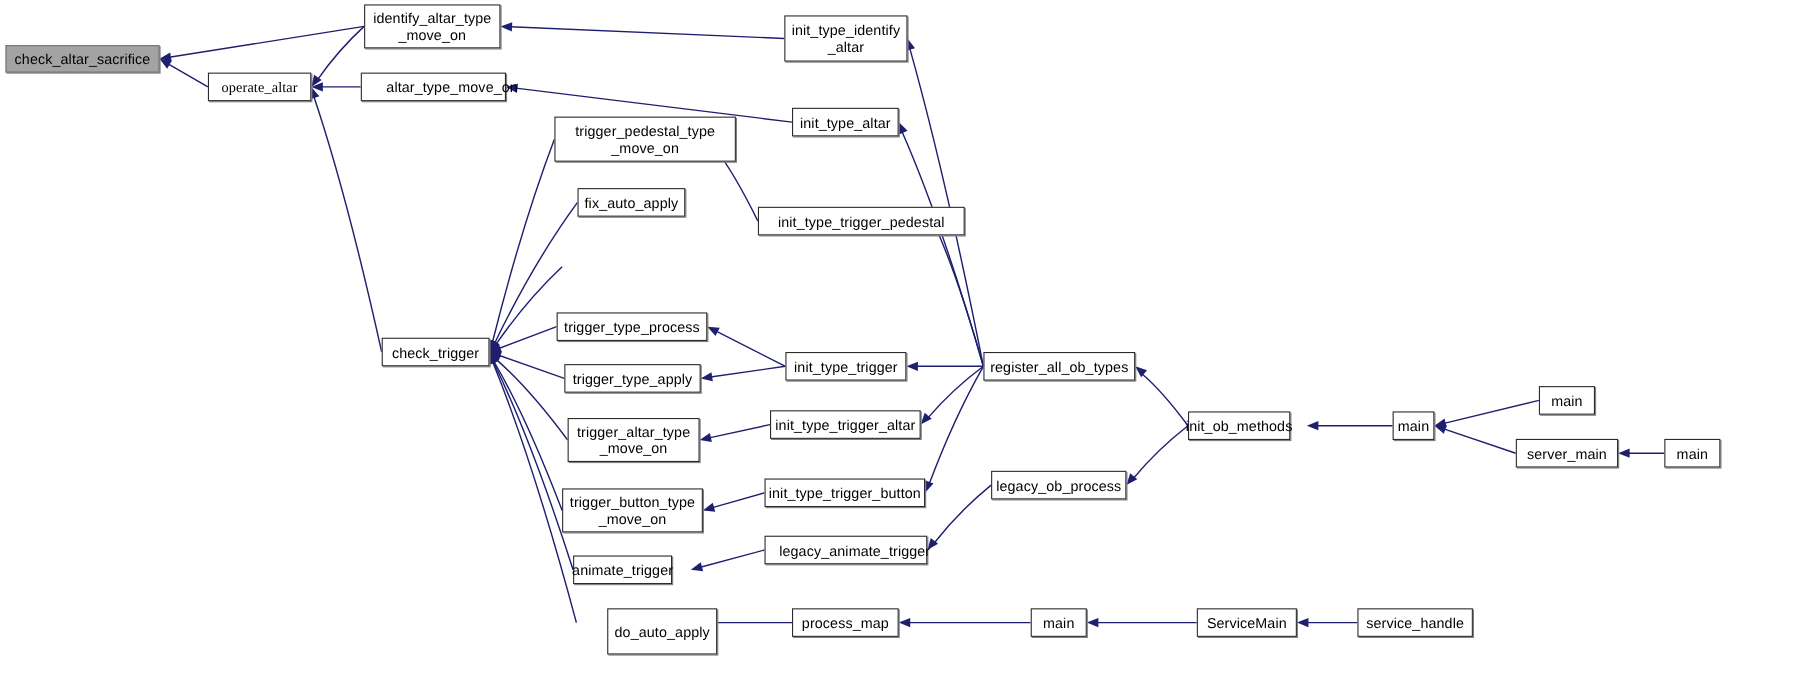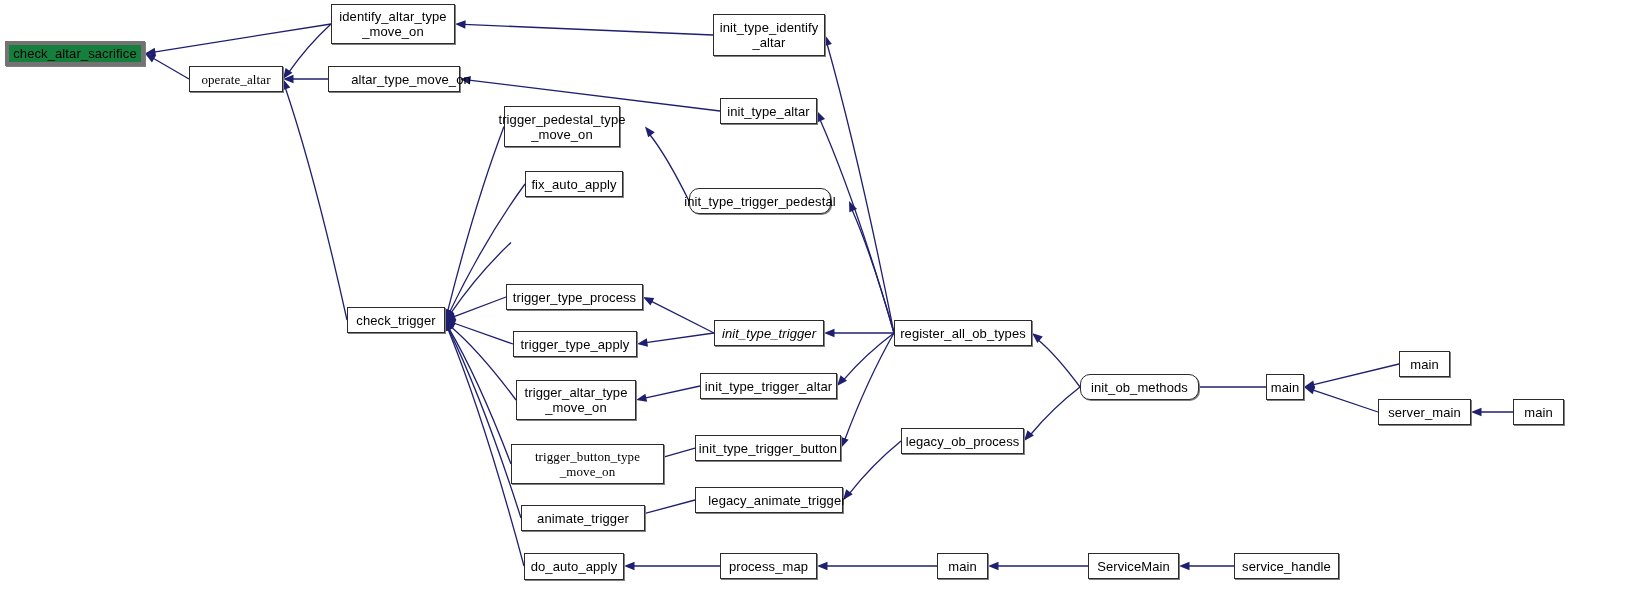--- a/index.html
+++ b/index.html
@@ -34,22 +34,22 @@
     line-height: 15px;
     display: flex;
     align-items: center;
     justify-content: center;
     text-align: center;
     white-space: pre-line;
     letter-spacing: 0.1px;
     box-shadow: 1px 1px 0 0 #808080;
   }
   .node.highlight {
-    background: #15803d;
-    border: 4px solid #737373;
+    background: #a3a3a3;
+    border: 1px solid #737373;
   }
 </style>
 </head>
 <body>
 
 <div id="canvas">
   <svg id="edges" viewBox="0 0 1645 613" xmlns="http://www.w3.org/2000/svg">
       <g>
         <path d="M 331 24 Q 238 38.75 153.88889585951944 52.09020200077514" fill="none" stroke="#1f1f70" stroke-width="1.3"></path>
         <polygon points="145,53.5 154.71247276980108,47.70708426646193 156.02828423574425,56.00338706868007" fill="#1f1f70"></polygon>
@@ -208,41 +208,41 @@
       </g>
     </svg>
 <div class="node highlight" style="left: 5px; top: 41px; width: 140px; height: 25px;">check_altar_sacrifice</div>
     <div class="node" style="left: 189px; top: 66px; width: 94px; height: 26px; font-family: Liberation Serif, serif;">operate_altar</div>
     <div class="node" style="left: 331px; top: 4px; width: 124px; height: 40px;">identify_altar_type
 _move_on</div>
     <div class="node" style="left: 328px; top: 66px; width: 132px; height: 26px; padding-left: 34px;">altar_type_move_on</div>
     <div class="node" style="left: 713px; top: 14px; width: 112px; height: 42px;">init_type_identify
 _altar</div>
     <div class="node" style="left: 720px; top: 98px; width: 97px; height: 26px;">init_type_altar</div>
-    <div class="node" style="left: 504px; top: 106px; width: 116px; height: 41px; text-align: center;">trigger_pedestal_type
+    <div class="node" style="left: 504px; top: 106px; width: 165px; height: 41px; text-align: center;">trigger_pedestal_type
 _move_on</div>
     <div class="node" style="left: 525px; top: 171px; width: 98px; height: 26px;">fix_auto_apply</div>
-    <div class="node" style="left: 689px; top: 188px; width: 142px; height: 26px; border-radius: 10px;">init_type_trigger_pedestal</div>
+    <div class="node" style="left: 689px; top: 188px; width: 188px; height: 26px;">init_type_trigger_pedestal</div>
     <div class="node" style="left: 506px; top: 284px; width: 137px; height: 26px;">trigger_type_process</div>
     <div class="node" style="left: 347px; top: 307px; width: 98px; height: 26px;">check_trigger</div>
     <div class="node" style="left: 513px; top: 331px; width: 124px; height: 26px;">trigger_type_apply</div>
-    <div class="node" style="left: 714px; top: 320px; width: 110px; height: 26px; font-style: italic;">init_type_trigger</div>
+    <div class="node" style="left: 714px; top: 320px; width: 110px; height: 26px;">init_type_trigger</div>
     <div class="node" style="left: 894px; top: 320px; width: 138px; height: 26px;">register_all_ob_types</div>
     <div class="node" style="left: 516px; top: 380px; width: 120px; height: 40px;">trigger_altar_type
 _move_on</div>
     <div class="node" style="left: 700px; top: 373px; width: 137px; height: 26px;">init_type_trigger_altar</div>
-    <div class="node" style="left: 1080px; top: 374px; width: 119px; height: 26px; border-radius: 10px;">init_ob_methods</div>
+    <div class="node" style="left: 1080px; top: 374px; width: 93px; height: 26px;">init_ob_methods</div>
     <div class="node" style="left: 1266px; top: 374px; width: 38px; height: 26px;">main</div>
     <div class="node" style="left: 1399px; top: 351px; width: 51px; height: 26px;">main</div>
     <div class="node" style="left: 1378px; top: 399px; width: 93px; height: 26px;">server_main</div>
     <div class="node" style="left: 1513px; top: 399px; width: 51px; height: 26px;">main</div>
-    <div class="node" style="left: 511px; top: 444px; width: 153px; height: 40px; font-family: Liberation Serif, serif;">trigger_button_type
+    <div class="node" style="left: 511px; top: 444px; width: 128px; height: 40px;">trigger_button_type
 _move_on</div>
     <div class="node" style="left: 695px; top: 435px; width: 146px; height: 26px;">init_type_trigger_button</div>
     <div class="node" style="left: 901px; top: 428px; width: 123px; height: 26px;">legacy_ob_process</div>
-    <div class="node" style="left: 521px; top: 505px; width: 124px; height: 26px;">animate_trigger</div>
+    <div class="node" style="left: 521px; top: 505px; width: 90px; height: 26px;">animate_trigger</div>
     <div class="node" style="left: 695px; top: 487px; width: 148px; height: 26px; padding-left: 16px;">legacy_animate_trigger</div>
-    <div class="node" style="left: 524px; top: 553px; width: 100px; height: 27px;">do_auto_apply</div>
+    <div class="node" style="left: 552px; top: 553px; width: 100px; height: 42px;">do_auto_apply</div>
     <div class="node" style="left: 720px; top: 553px; width: 97px; height: 26px;">process_map</div>
     <div class="node" style="left: 937px; top: 553px; width: 51px; height: 26px;">main</div>
     <div class="node" style="left: 1088px; top: 553px; width: 91px; height: 26px;">ServiceMain</div>
     <div class="node" style="left: 1234px; top: 553px; width: 105px; height: 26px;">service_handle</div>
   </div>
 
 </body></html>

